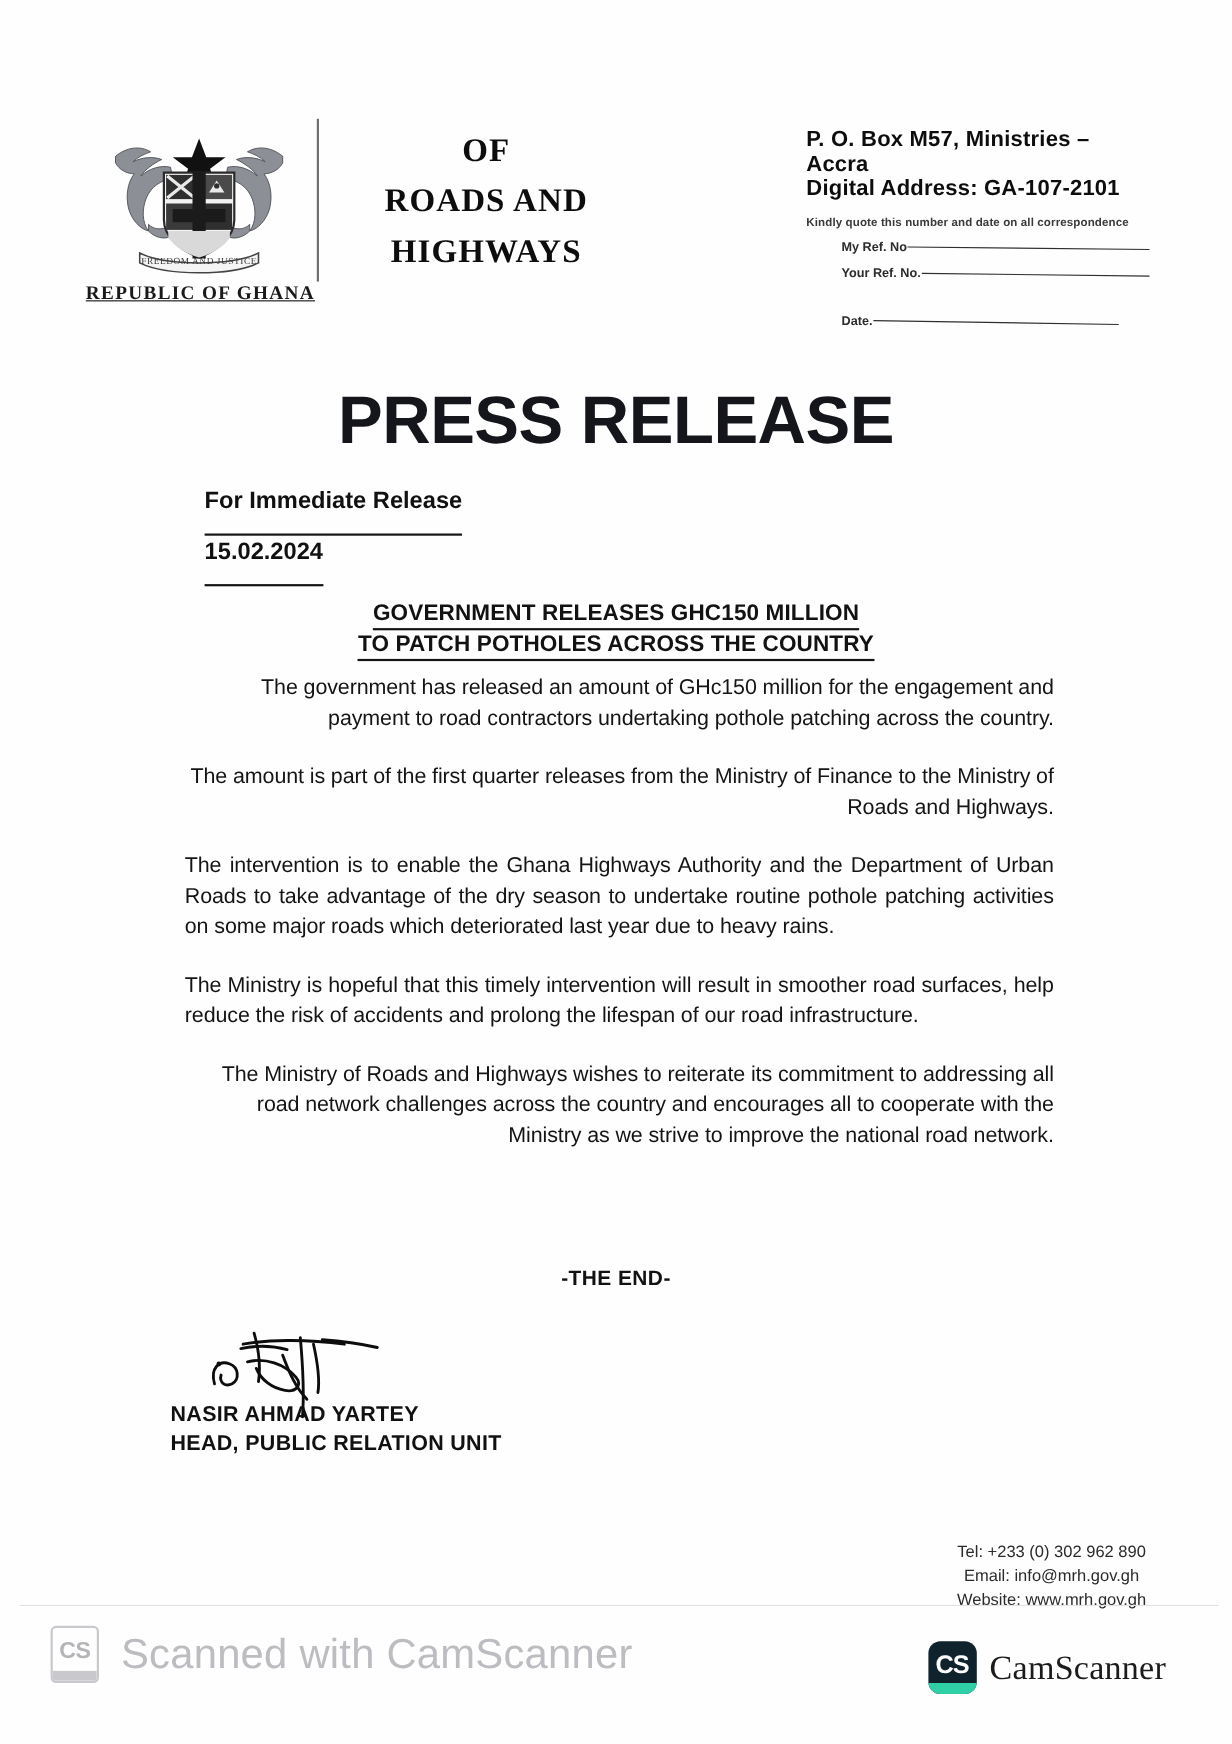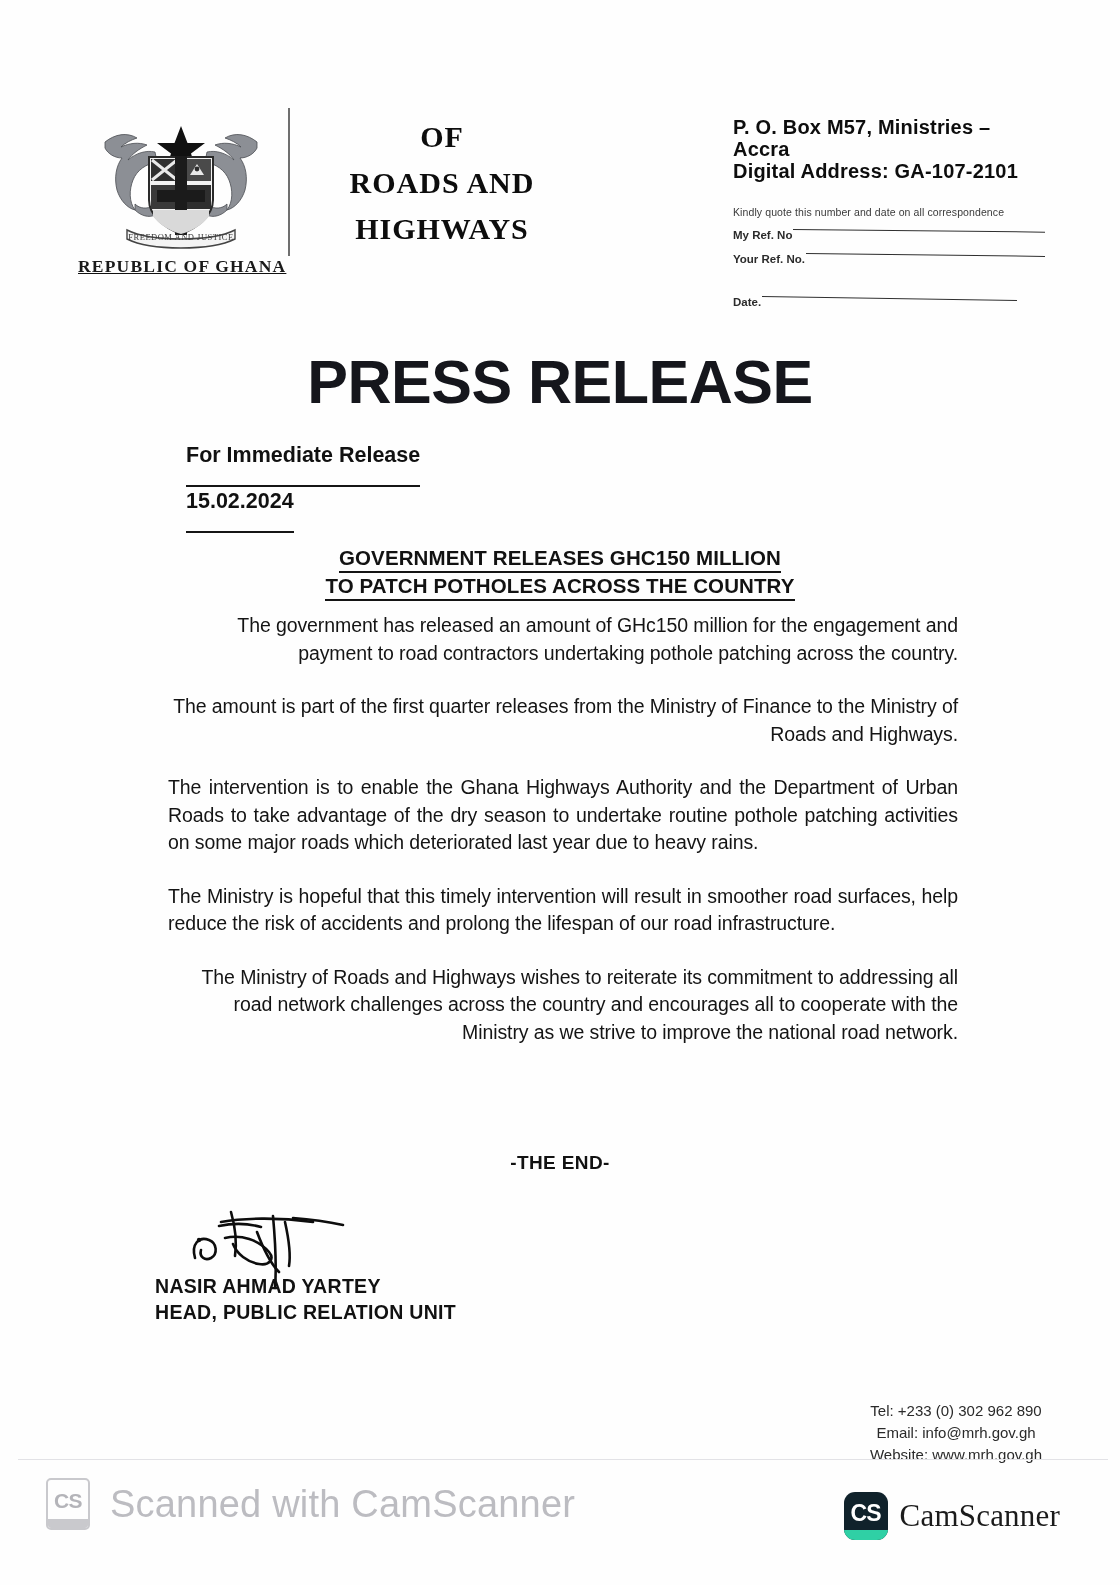--- a/index.html
+++ b/index.html
@@ -89,34 +89,35 @@
   .addr-strong {
     font-family: "Liberation Sans", sans-serif;
     font-weight: bold;
     font-size: 20px;
     line-height: 22px;
     letter-spacing: 0.2px;
     color: #0d0d0d;
   }
   .addr-note {
     font-size: 10.5px;
-    font-weight: normal;
+    font-weight: bold;
     color: #3a3a3a;
-    margin-top: 24px;
+    margin-top: 14px;
     letter-spacing: 0.1px;
     white-space: nowrap;
   }
   .ref-row {
     display: flex;
-    align-items: flex-start;
+    align-items: center;
     font-size: 11.5px;
     font-weight: bold;
     color: #2b2b2b;
     margin-top: 11px;
     white-space: nowrap;
+    margin-left: 32px;
   }
   .ref-row.date-row { margin-top: 30px; }
   .ref-label { flex: 0 0 auto; padding-bottom: 1px; }
   .ref-rule {
     flex: 1 1 auto;
     height: 1px;
     background: #2f2f2f;
     margin-left: 1px;
     margin-bottom: 2px;
     transform: rotate(0.6deg);

